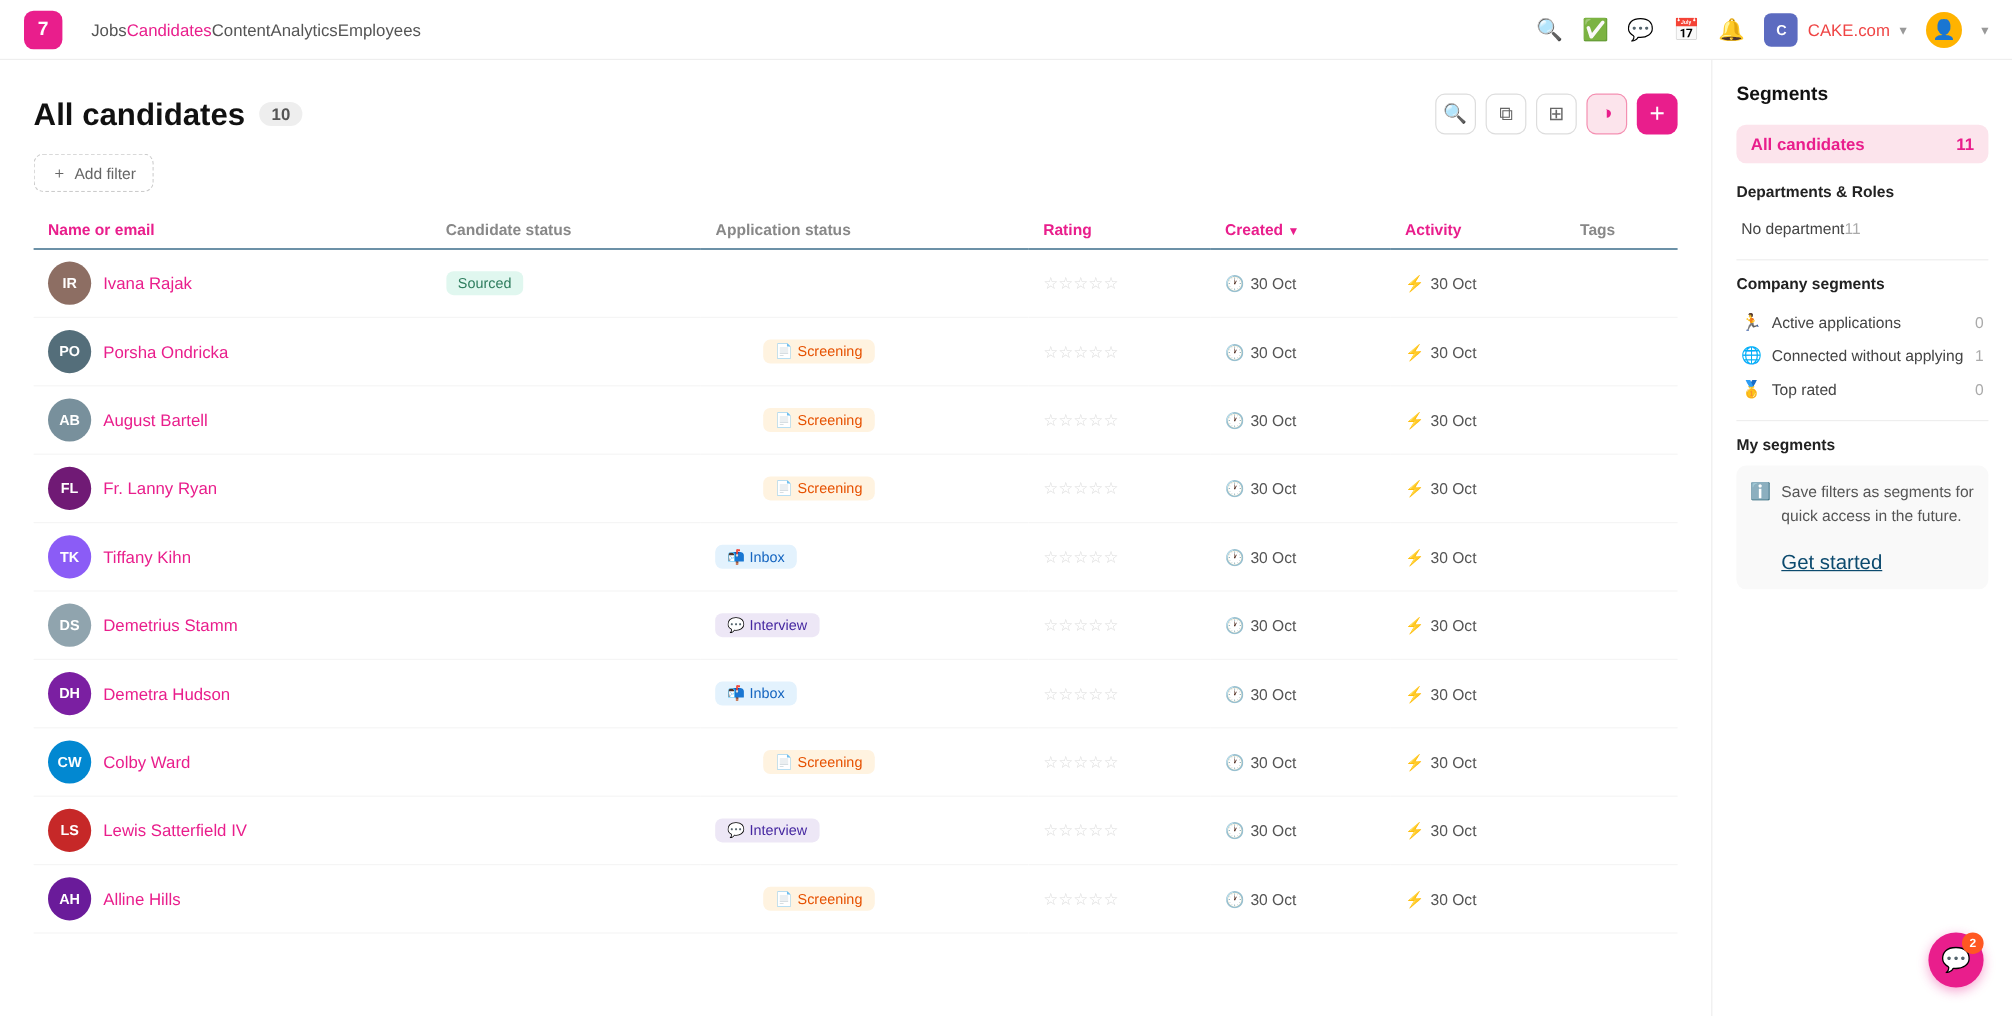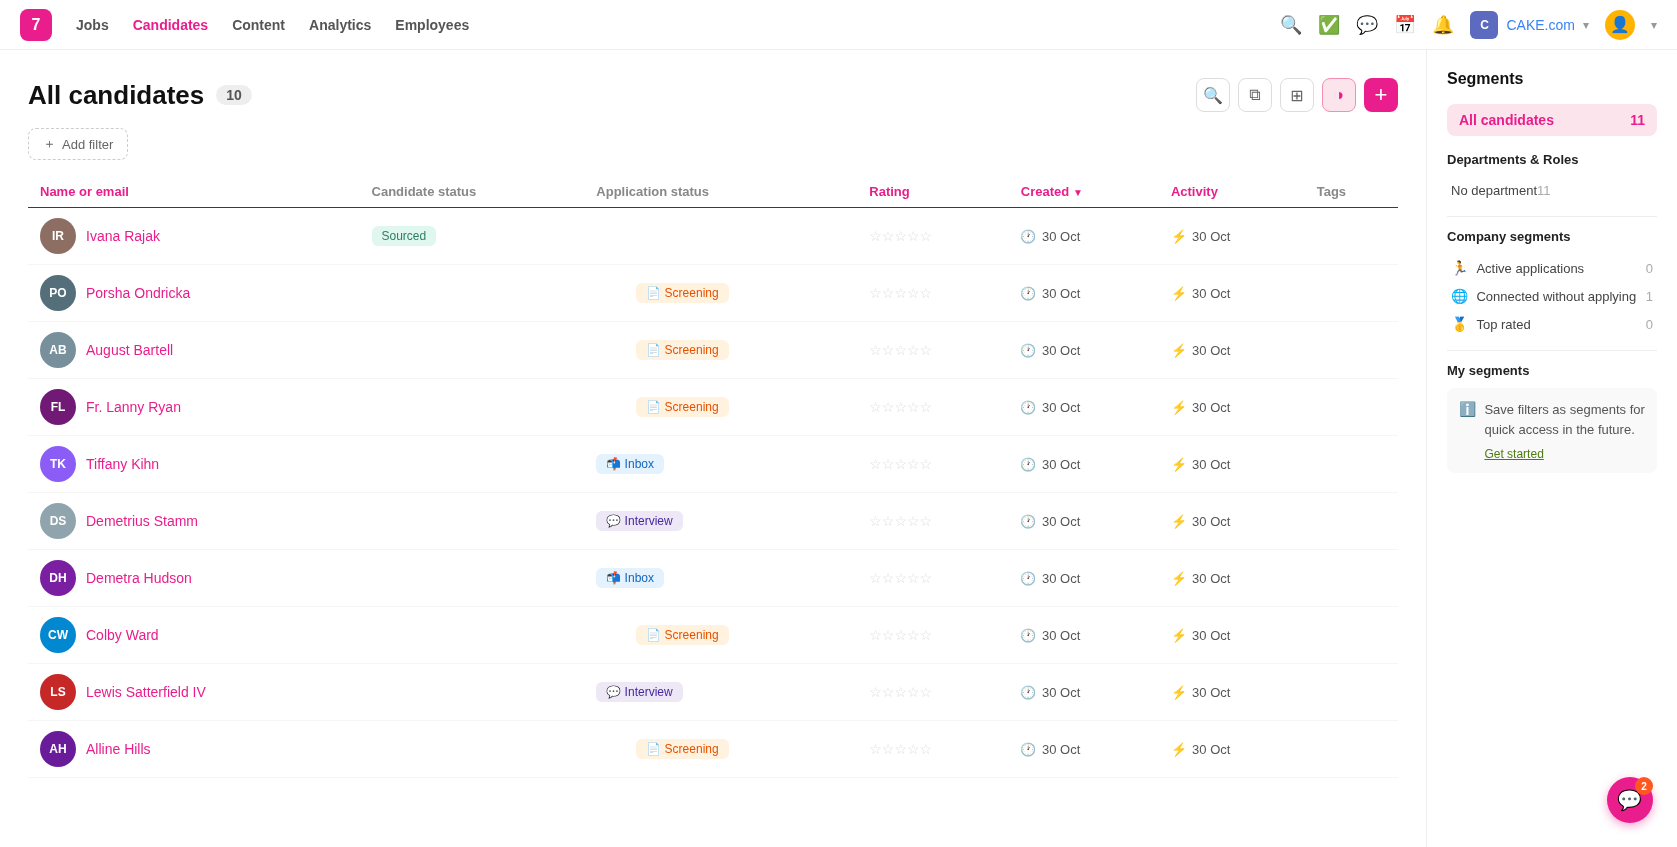--- a/index.html
+++ b/index.html
@@ -8,28 +8,28 @@
     
     .top-nav {
       display: flex; align-items: center; padding: 0 20px; height: 50px;
       border-bottom: 1px solid #eee; background: #fff;
     }
     .nav-logo {
       width: 32px; height: 32px; background: #e91e8c; border-radius: 8px;
       display: flex; align-items: center; justify-content: center;
       color: white; font-weight: bold; font-size: 16px; margin-right: 24px;
     }
-    .nav-links { display: flex; gap: 24px; align-items: flex-end; flex: 1; font-weight: bold; }
+    .nav-links { display: flex; align-items: flex-end; flex: 1; }
     .nav-link { color: #555; text-decoration: none; font-size: 14px; cursor: pointer; }
     .nav-link.active { color: #e91e8c; }
     .nav-right { display: flex; align-items: center; gap: 16px; margin-left: auto; }
     .nav-icon { width: 22px; height: 22px; cursor: pointer; color: #666; display: flex; align-items: center; justify-content: center; font-size: 18px; }
     .nav-company { display: flex; align-items: center; gap: 8px; cursor: pointer; }
     .nav-company-badge { width: 28px; height: 28px; background: #5c6bc0; border-radius: 6px; display: flex; align-items: center; justify-content: center; color: white; font-size: 12px; font-weight: bold; }
-    .nav-company-name { font-size: 14px; color: #3b82f6; }
+    .nav-company-name { font-size: 14px; color: #ef4444; }
     .nav-chevron { color: #999; font-size: 12px; }
     .nav-avatar { width: 30px; height: 30px; border-radius: 50%; background: #ffb300; display: flex; align-items: center; justify-content: center; font-size: 16px; cursor: pointer; }
 
     
     .layout { display: flex; height: calc(100vh - 50px); }
     .main-content { flex: 1; padding: 28px 28px 0 28px; overflow-y: auto; }
     .sidebar { width: 251px; border-left: 1px solid #eee; padding: 20px; overflow-y: auto; }
 
     
     .page-header { display: flex; align-items: center; justify-content: space-between; margin-bottom: 16px; }
@@ -112,21 +112,21 @@
     .sidebar-item-count { font-size: 13px; color: #aaa; }
     .divider { border: none; border-top: 1px solid #eee; margin: 12px 0; }
 
     .my-segments-title { font-size: 13px; font-weight: 700; color: #222; margin-bottom: 10px; }
     .segments-hint {
       display: flex; align-items: flex-start; gap: 8px;
       background: #f9f9f9; border-radius: 8px; padding: 12px;
     }
     .segments-hint-icon { color: #999; font-size: 14px; margin-top: 1px; flex-shrink: 0; }
     .segments-hint-text { font-size: 13px; color: #555; line-height: 1.5; }
-    .get-started-link { color: #4d7c0f; text-decoration: underline; cursor: pointer; font-size: 12px; display: block; margin-top: 8px; }
+    .get-started-link { color: #0c4a6e; text-decoration: underline; cursor: pointer; font-size: 17px; display: block; margin-top: 20px; }
 
     
     .chat-fab {
       position: fixed; bottom: 24px; right: 24px;
       width: 46px; height: 46px; background: #e91e8c; border-radius: 50%;
       display: flex; align-items: center; justify-content: center;
       color: white; font-size: 20px; cursor: pointer; box-shadow: 0 3px 10px rgba(233,30,140,0.4);
     }
     .chat-fab-badge {
       position: absolute; top: 0; right: 0;

